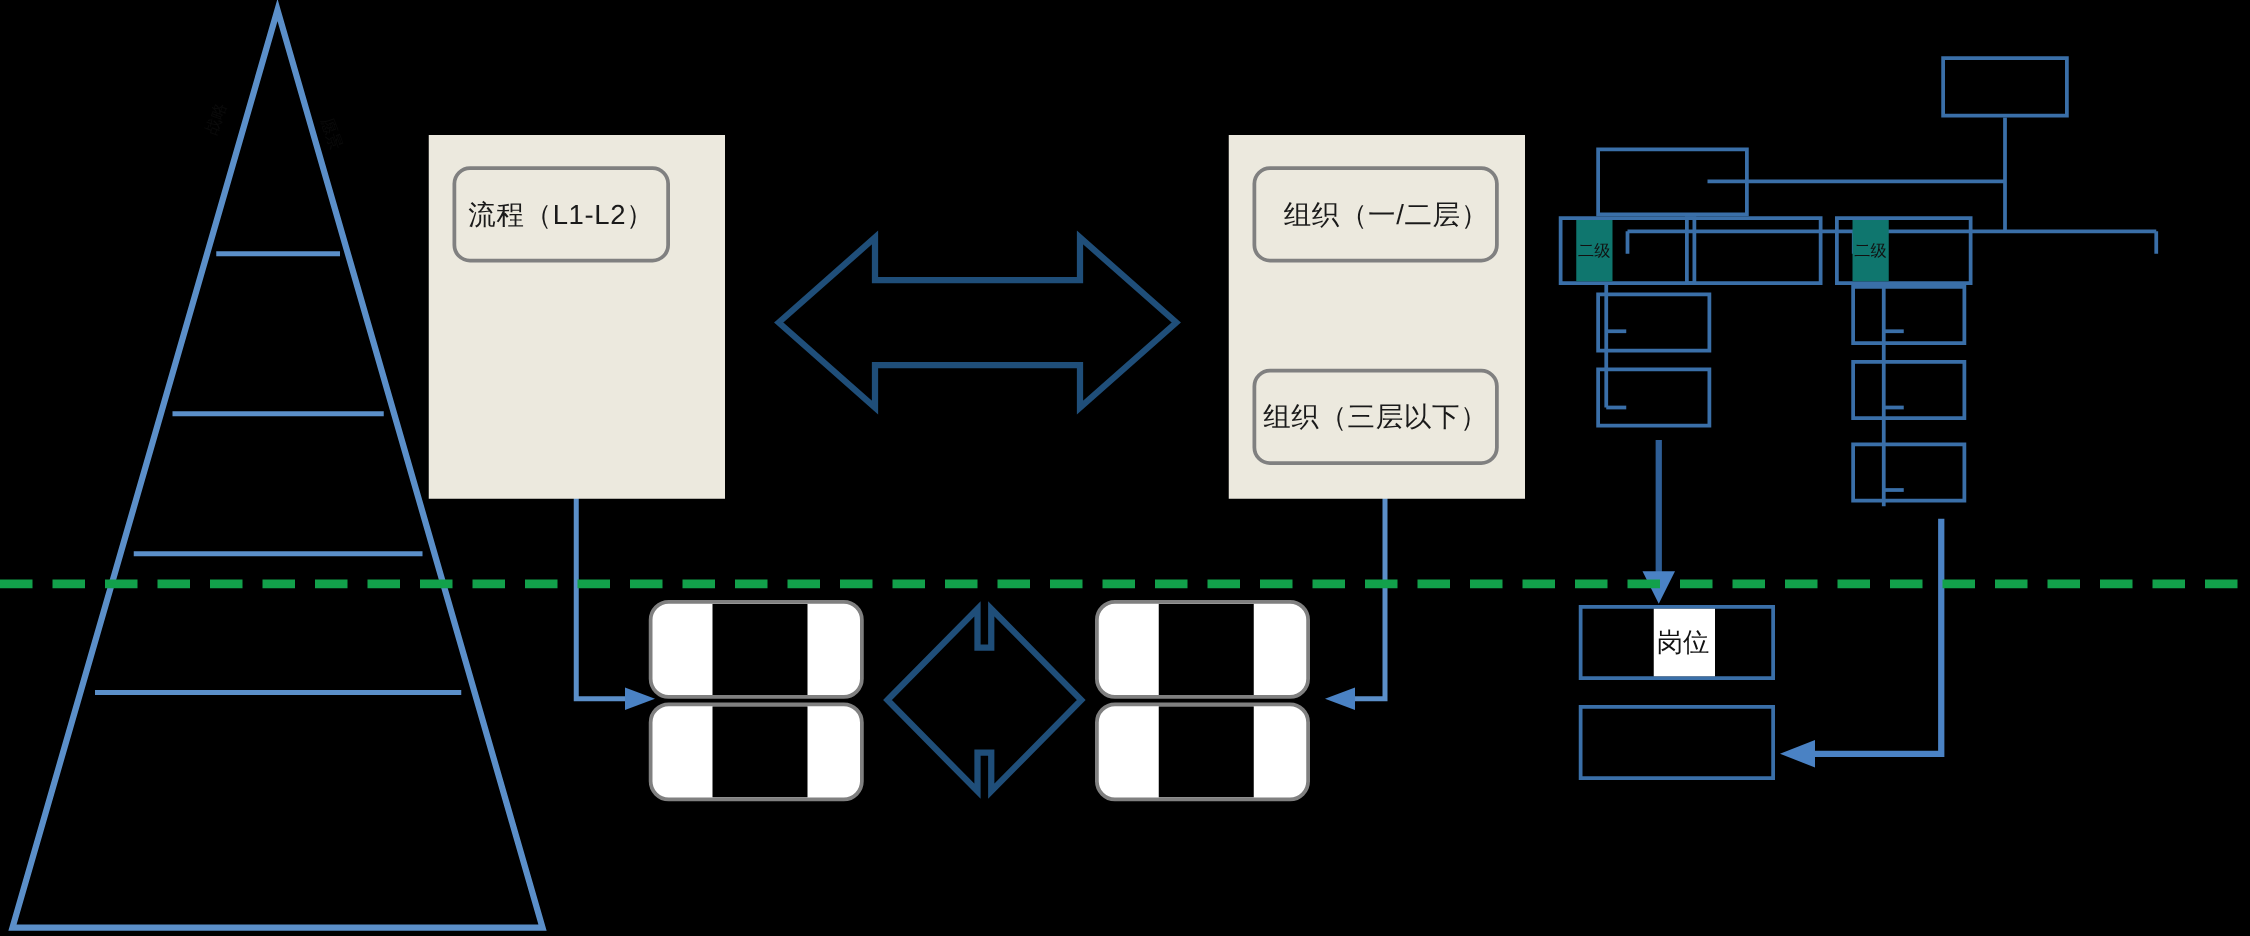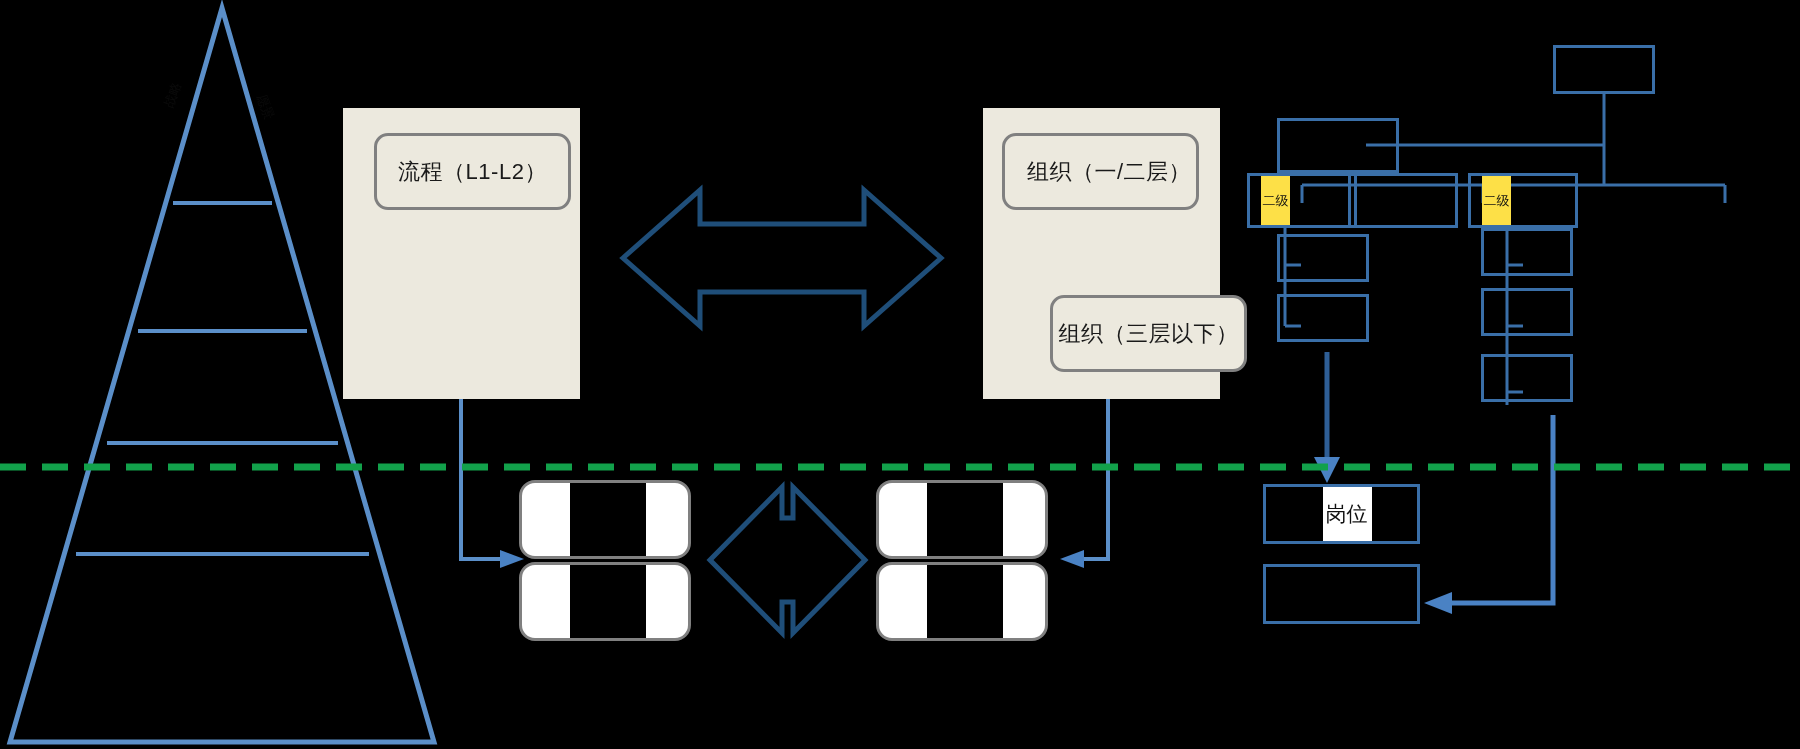--- a/index.html
+++ b/index.html
@@ -47,21 +47,21 @@
   }
   
   .obox {
     position: absolute;
     border: 3px solid #3A6FA8;
     background: transparent;
   }
   .obox .hl {
     position: absolute;
     top: 0; bottom: 0;
-    background: #fde047;
+    background: #0f766e;
     display: flex; align-items: center; justify-content: center;
     color: #111;
     font-size: 13px;
     white-space: nowrap;
     overflow: hidden;
   }
   .gangwei {
     position: absolute;
     border: 3px solid #3A6FA8;
     background: transparent;
@@ -154,28 +154,28 @@
     </g>
 
     <line x1="0" y1="467" x2="1800" y2="467" stroke="#12A14B" stroke-width="7" stroke-dasharray="26 16"></line>
   </svg>
 
   <div style="position:absolute;left:160px;top:86px;color:#0a0a0a;font-size:13px;transform:rotate(-70deg);">战略</div>
   <div style="position:absolute;left:252px;top:98px;color:#0a0a0a;font-size:13px;transform:rotate(70deg);">愿景</div>
 
   <div class="panel" style="left:343px;top:108px;width:237px;height:291px;"></div>
 
-  <div class="rbox" style="left:374px;top:133px;width:197px;height:77px;text-align:right;">流程（L1-L2）</div>
+  <div class="rbox" style="left:362px;top:133px;width:174px;height:77px;text-align:right;">流程（L1-L2）</div>
 
 
   <div class="panel" style="left:983px;top:108px;width:237px;height:291px;"></div>
 
   <div class="rbox" style="left:1002px;top:133px;width:197px;height:77px;padding-left:17px;">组织（一/二层）</div>
 
-  <div class="rbox" style="left:1002px;top:295px;width:197px;height:77px;margin-left:48px;">组织（三层以下）</div>
+  <div class="rbox" style="left:1002px;top:295px;width:197px;height:77px;">组织（三层以下）</div>
 
   <div class="wbox" style="left:519px;top:480px;width:172px;height:79px;">
     <div class="band" style="left:29%;width:46%;">活动</div>
   </div>
   <div class="wbox" style="left:519px;top:562px;width:172px;height:79px;">
     <div class="band" style="left:29%;width:46%;">任务</div>
   </div>
 
   <div class="wbox" style="left:876px;top:480px;width:172px;height:79px;">
     <div class="band" style="left:29%;width:46%;">角色</div>

